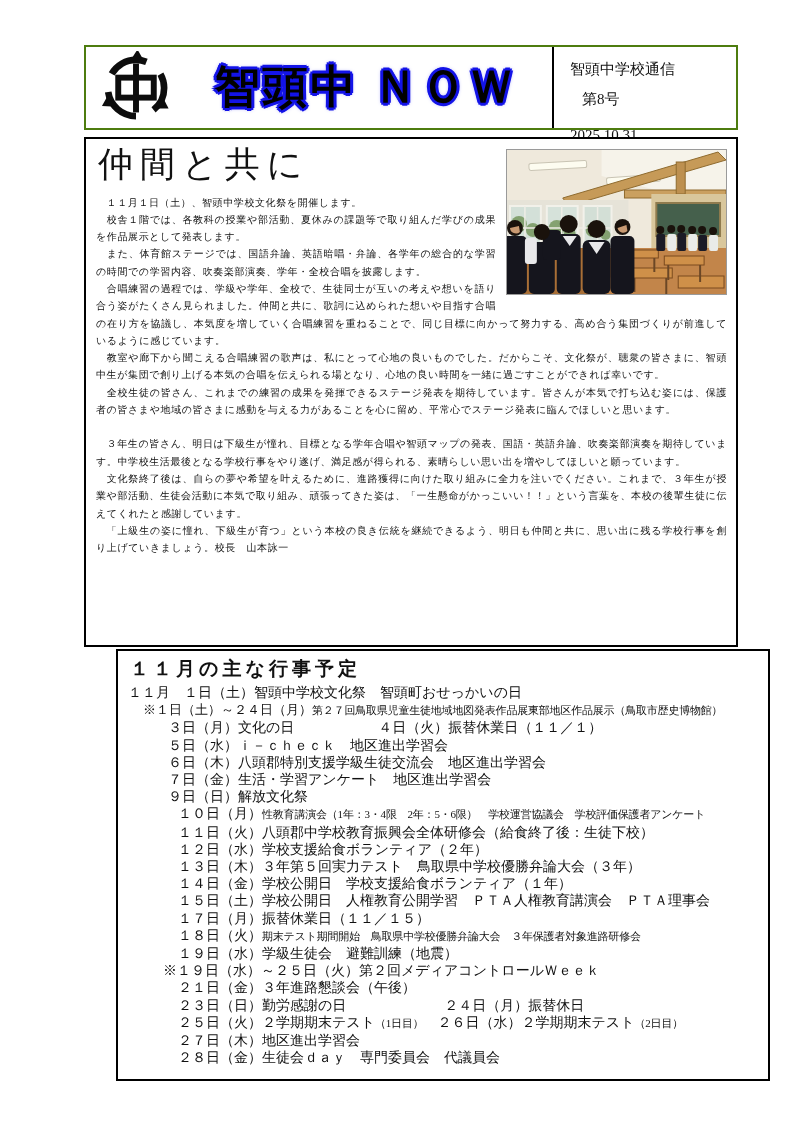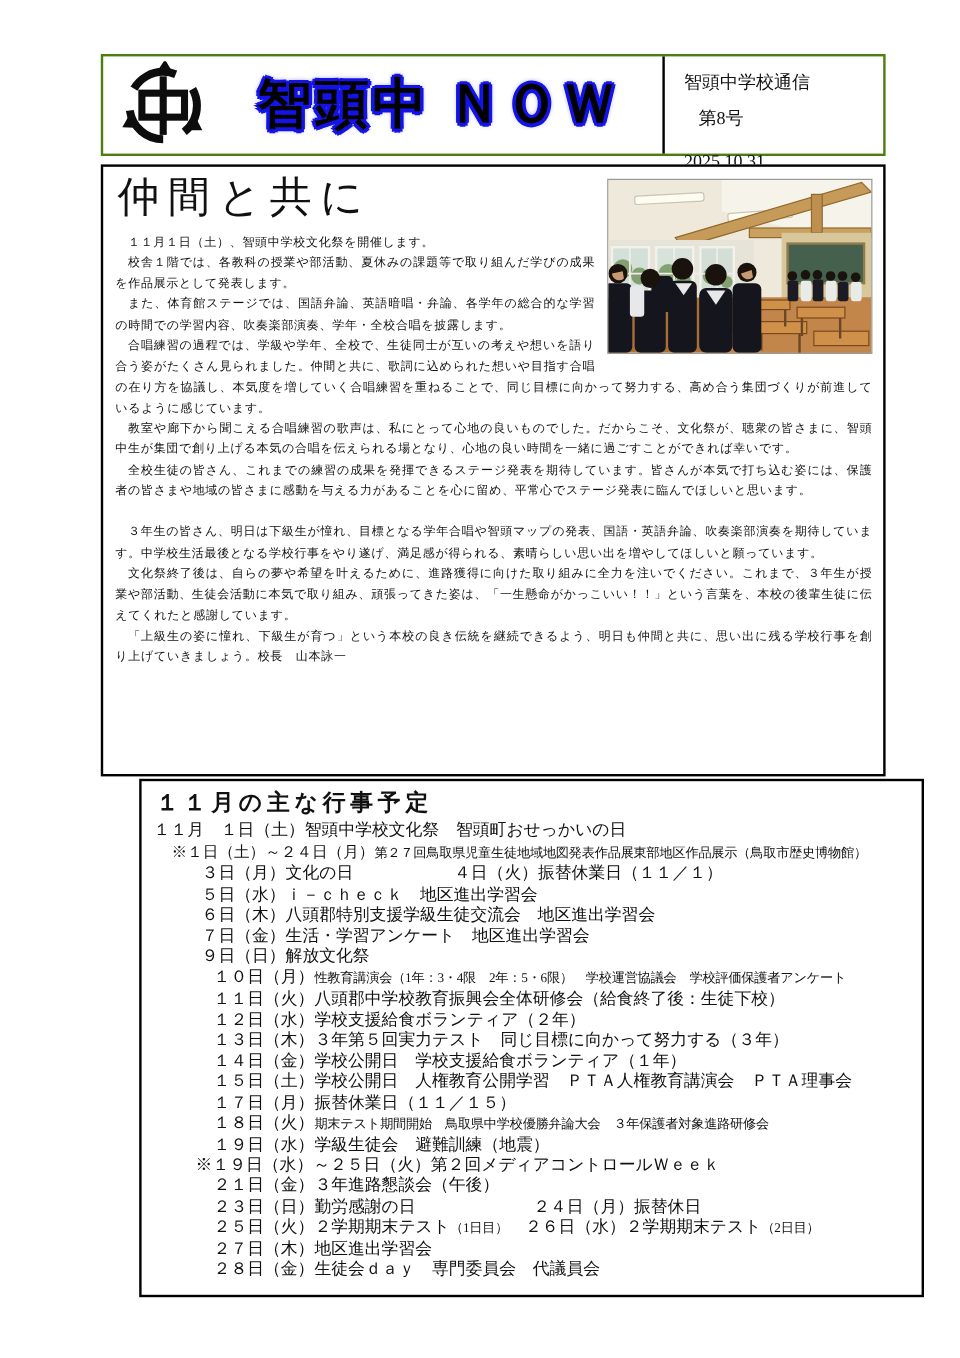--- a/index.html
+++ b/index.html
@@ -223,21 +223,21 @@
         <div class="sched-line first"><span>１１月　１日（土）智頭中学校文化祭　智頭町おせっかいの日</span></div>
         <div class="sched-line note1"><span>※１日（土）～２４日（月）</span><span class="small">第２７回鳥取県児童生徒地域地図発表作品展東部地区作品展示（鳥取市歴史博物館）</span></div>
         <div class="sched-line single"><span>３日（月）文化の日　　　　　　４日（火）振替休業日（１１／１）</span></div>
         <div class="sched-line single"><span>５日（水）ｉ－ｃｈｅｃｋ　地区進出学習会</span></div>
         <div class="sched-line single"><span>６日（木）八頭郡特別支援学級生徒交流会　地区進出学習会</span></div>
         <div class="sched-line single"><span>７日（金）生活・学習アンケート　地区進出学習会</span></div>
         <div class="sched-line single"><span>９日（日）解放文化祭</span></div>
         <div class="sched-line double"><span>１０日（月）</span><span class="small">性教育講演会（1年：3・4限　2年：5・6限）　学校運営協議会　学校評価保護者アンケート</span></div>
         <div class="sched-line double"><span>１１日（火）八頭郡中学校教育振興会全体研修会（給食終了後：生徒下校）</span></div>
         <div class="sched-line double"><span>１２日（水）学校支援給食ボランティア（２年）</span></div>
-        <div class="sched-line double"><span>１３日（木）３年第５回実力テスト　同じ目標に向かって努力する（３年）</span></div>
+        <div class="sched-line double"><span>１３日（木）３年第５回実力テスト　鳥取県中学校優勝弁論大会（３年）</span></div>
         <div class="sched-line double"><span>１４日（金）学校公開日　学校支援給食ボランティア（１年）</span></div>
         <div class="sched-line double"><span>１５日（土）学校公開日　人権教育公開学習　ＰＴＡ人権教育講演会　ＰＴＡ理事会</span></div>
         <div class="sched-line double"><span>１７日（月）振替休業日（１１／１５）</span></div>
         <div class="sched-line double"><span>１８日（火）</span><span class="small">期末テスト期間開始　鳥取県中学校優勝弁論大会　３年保護者対象進路研修会</span></div>
         <div class="sched-line double"><span>１９日（水）学級生徒会　避難訓練（地震）</span></div>
         <div class="sched-line note19"><span>※１９日（水）～２５日（火）第２回メディアコントロールＷｅｅｋ</span></div>
         <div class="sched-line double"><span>２１日（金）３年進路懇談会（午後）</span></div>
         <div class="sched-line double"><span>２３日（日）勤労感謝の日　　　　　　　２４日（月）振替休日</span></div>
         <div class="sched-line double"><span>２５日（火）２学期期末テスト</span><span class="small">（1日目）</span><span>　２６日（水）２学期期末テスト</span><span class="small">（2日目）</span></div>
         <div class="sched-line double"><span>２７日（木）地区進出学習会</span></div>

